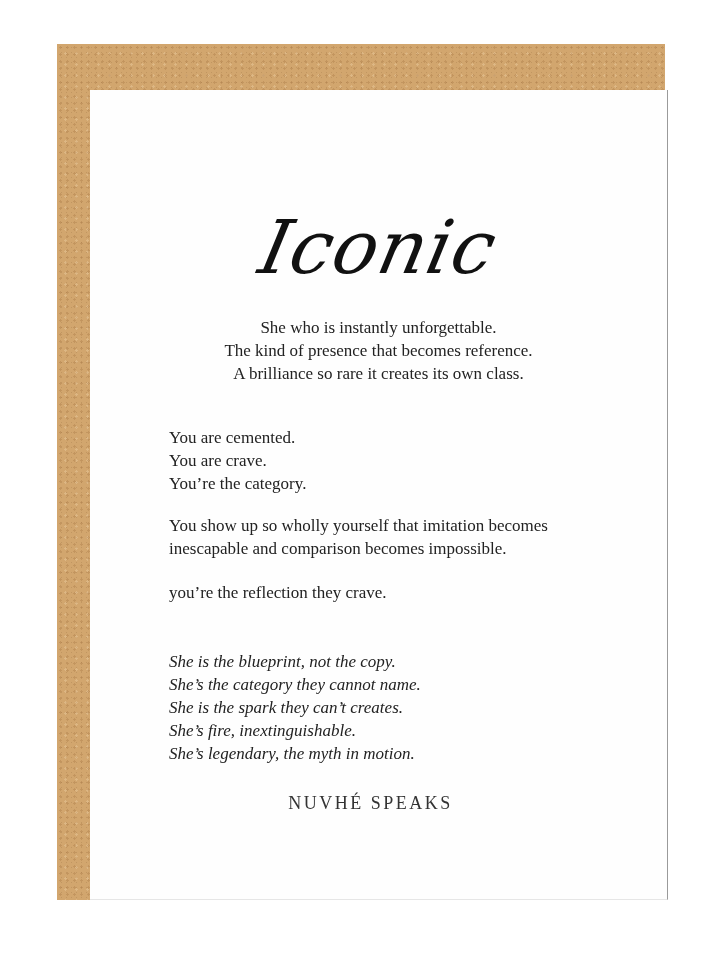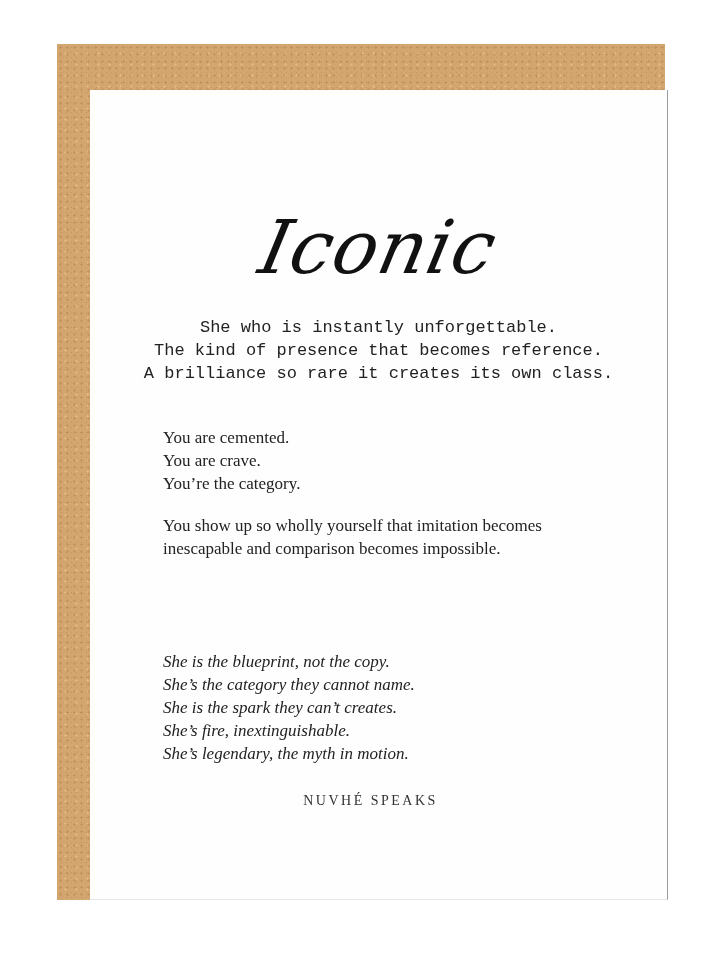--- a/index.html
+++ b/index.html
@@ -52,48 +52,48 @@
       color: #111111;
       letter-spacing: 1px;
       transform: skewX(-12deg);
     }
     .intro {
       position: absolute;
       left: 0;
       right: 0;
       top: 226px;
       text-align: center;
-      font-family: Liberation Mono, monospace;
+      font-family: Liberation Serif, serif;
       font-size: 17px;
       line-height: 23px;
       color: #222222;
     }
     .intro div { white-space: nowrap; }
     .stanza {
       position: absolute;
-      left: 73px;
+      left: 79px;
       font-family: "Liberation Serif", serif;
       font-size: 17px;
       line-height: 23px;
       color: #222222;
     }
     .stanza div { white-space: nowrap; }
     .stanza.italic { font-style: italic; }
     .s1 { top: 336px; }
     .s2 { top: 424px; }
     .s3 { top: 491px; }
     .s4 { top: 560px; }
     .signature {
       position: absolute;
       left: 0;
       right: 16px;
       top: 703px;
       text-align: center;
       font-family: "Liberation Serif", serif;
-      font-size: 14px;
+      font-size: 18px;
       letter-spacing: 2.5px;
       color: #333333;
     }
   </style>
 </head>
 <body>
 
 <div class="envelope"></div>
 
 <div class="card">
@@ -110,20 +110,21 @@
     <div>You are crave.</div>
     <div>You’re the category.</div>
   </div>
 
   <div class="stanza s2">
     <div>You show up so wholly yourself that imitation becomes</div>
     <div>inescapable and comparison becomes impossible.</div>
   </div>
 
   <div class="stanza s3">
+    <div>you’re the reflection they crave.</div>
   </div>
 
   <div class="stanza s4 italic">
     <div>She is the blueprint, not the copy.</div>
     <div>She’s the category they cannot name.</div>
     <div>She is the spark they can’t creates.</div>
     <div>She’s fire, inextinguishable.</div>
     <div>She’s legendary, the myth in motion.</div>
   </div>
 

